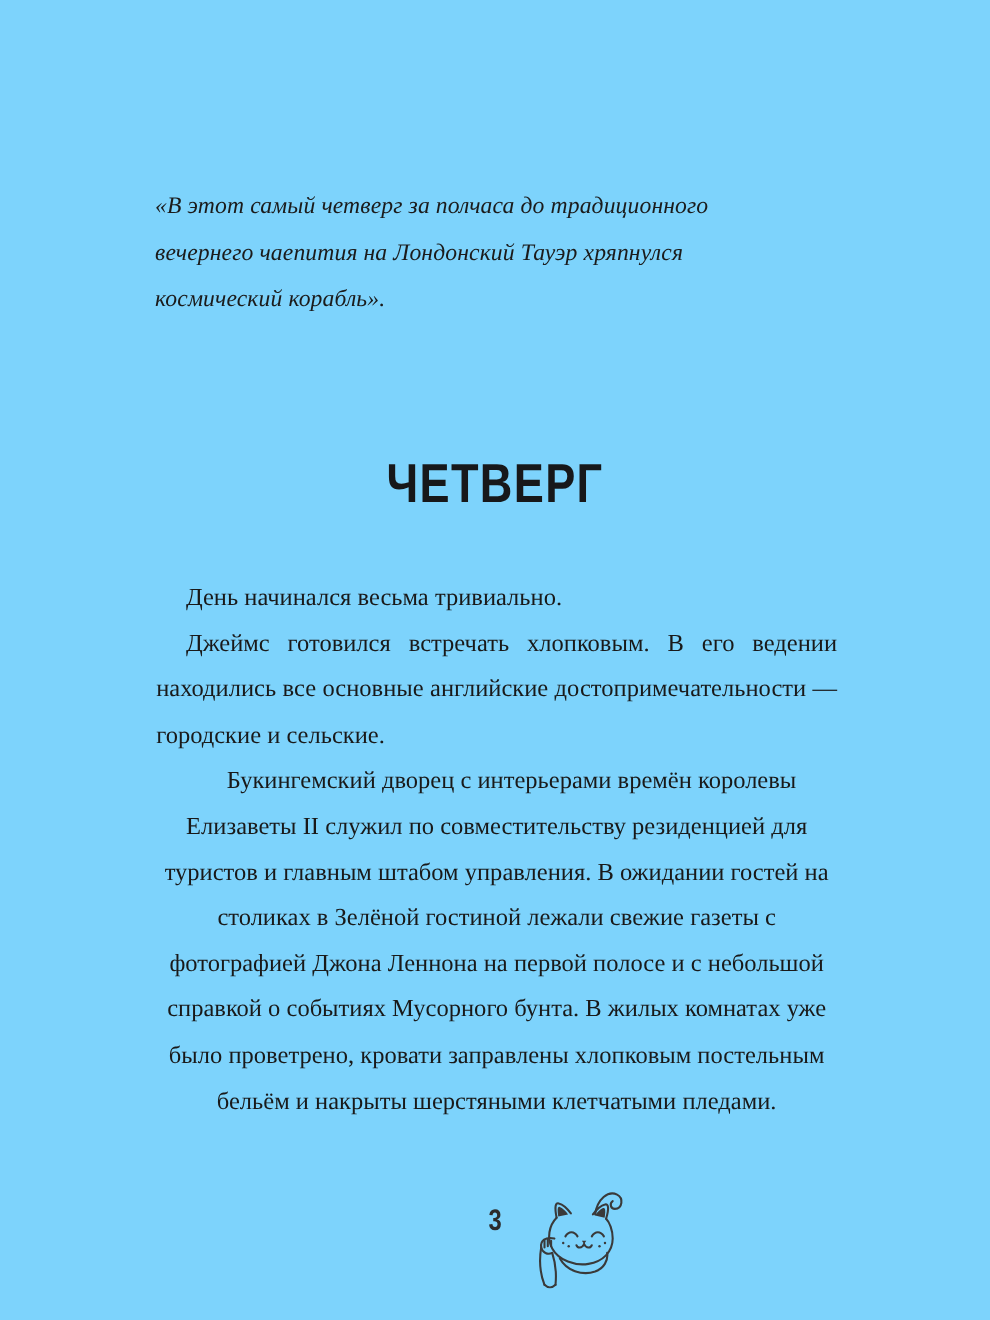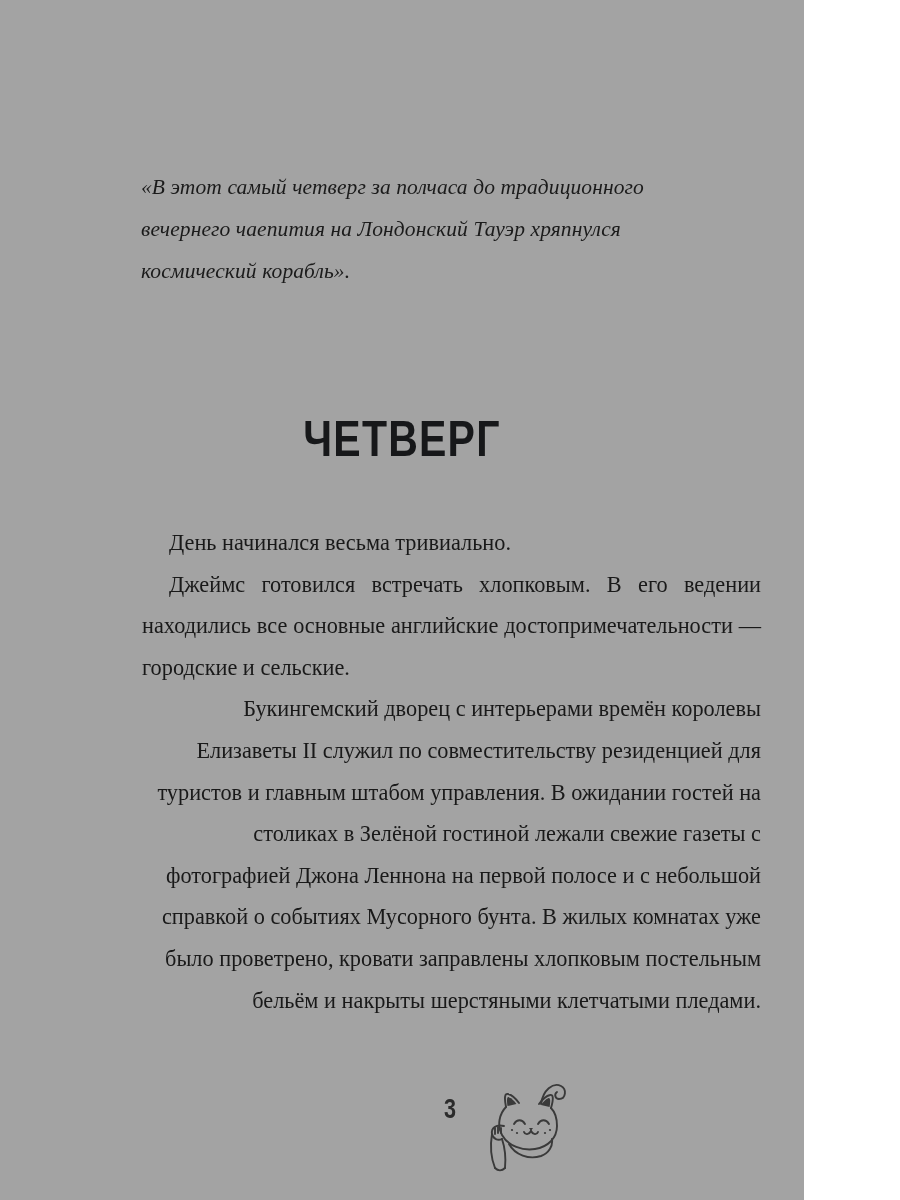--- a/index.html
+++ b/index.html
@@ -2,23 +2,23 @@
 <html lang="ru"><head>
 <meta charset="utf-8">
 <style>
   html, body {
     margin: 0;
     padding: 0;
     background: #ffffff;
   }
   .page {
     position: relative;
-    width: 804px;
+    width: 900px;
     height: 1200px;
-    background: #a3a3a3;
+    background: #7dd3fc;
     overflow: hidden;
     font-family: "Liberation Serif", "DejaVu Serif", serif;
     color: #1a1a1a;
     text-decoration: underline;
   }
 
   
   .epigraph {
     position: absolute;
     left: 141px;
@@ -61,21 +61,21 @@
     text-align: justify;
     text-justify: inter-word;
     color: #191919;
     hyphens: manual;
   }
   .body-text p {
     margin: 0;
     text-indent: 27px;
   }
   .body-text p:last-child {
-    text-align: right;
+    text-align: center;
   }
 
   
   .footer {
     position: absolute;
     left: 0;
     right: 0;
     top: 1092px;
     height: 96px;
   }

